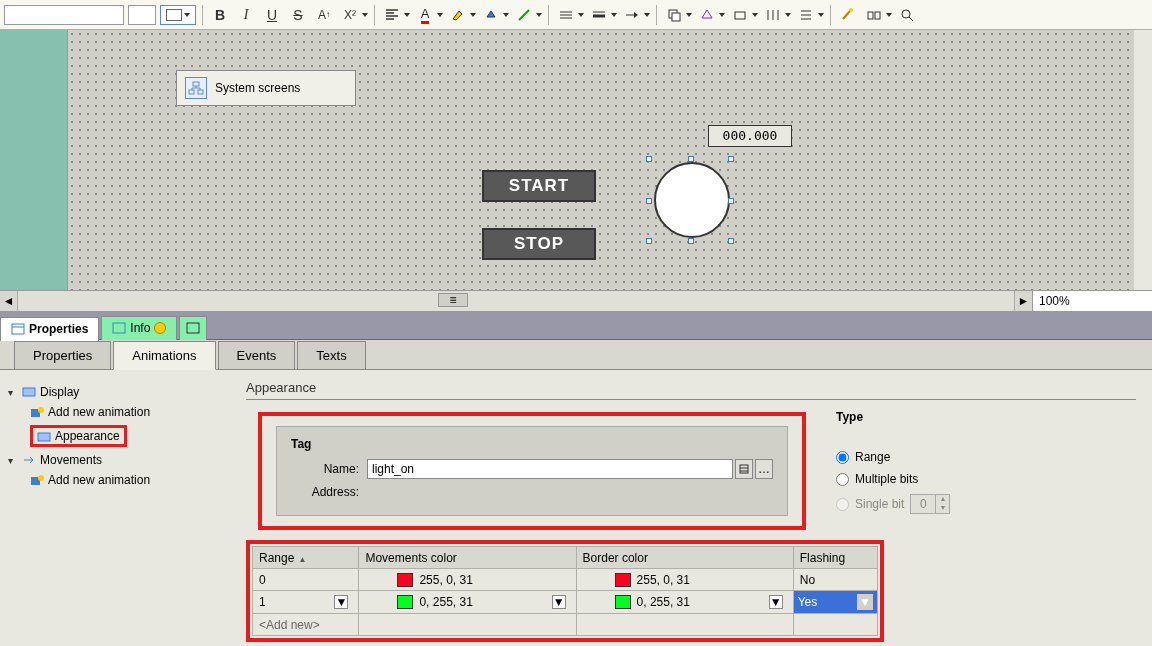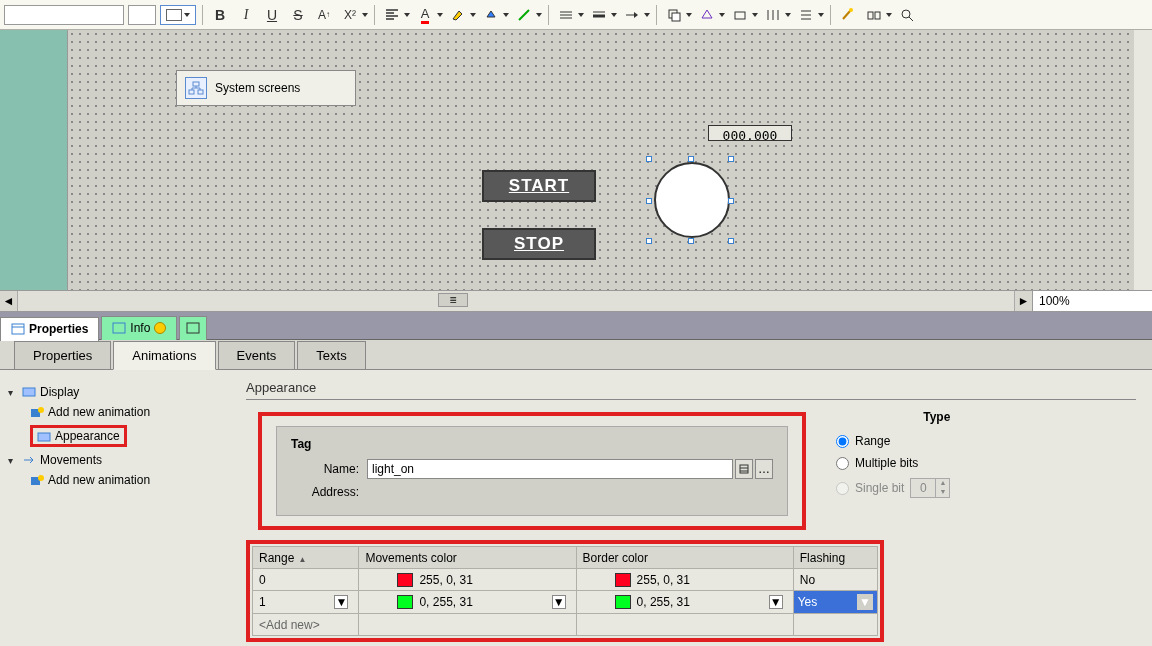--- a/index.html
+++ b/index.html
@@ -25,23 +25,23 @@
 
 
 .canvas-area { height: 260px; display: flex; position: relative; }
 .teal-strip { width: 68px; background: #88c0b0; border-right: 1px solid #999; }
 .canvas { flex: 1; background-color: #d0d0c8; background-image: radial-gradient(#888 0.8px, transparent 0.8px); background-size: 8px 8px; position: relative; }
 .canvas-right { width: 18px; background: #e8e8e0; }
 
 .system-screens-btn { position: absolute; left: 108px; top: 40px; width: 180px; height: 36px; background: #f0f0e8; border: 1px solid #888; display: flex; align-items: center; padding: 0 8px; gap: 8px; }
 .system-screens-btn .icon-box { width: 22px; height: 22px; border: 1px solid #5a8ad0; background: #e8f0ff; display: flex; align-items: center; justify-content: center; }
 
-.numeric-field { position: absolute; left: 640px; top: 95px; width: 84px; height: 16px; background: #e8e8e0; border: 1px solid #333; text-align: center; line-height: 20px; font-family: monospace; font-size: 13px; }
-
-.btn-dark { position: absolute; width: 114px; height: 32px; background: #585858; border: 2px solid #333; color: #fff; font-weight: bold; font-size: 17px; display: flex; align-items: center; justify-content: center; letter-spacing: 1px; text-decoration: underline; }
+.numeric-field { position: absolute; left: 640px; top: 95px; width: 84px; height: 22px; background: #e8e8e0; border: 1px solid #333; text-align: center; line-height: 20px; font-family: monospace; font-size: 13px; }
+
+.btn-dark { position: absolute; width: 114px; height: 32px; background: #585858; border: 2px solid #333; color: #fff; font-weight: bold; font-size: 17px; display: flex; align-items: center; justify-content: center; letter-spacing: 1px; }
 .start-btn { left: 414px; top: 140px; }
 .stop-btn { left: 414px; top: 198px; }
 
 .circle { position: absolute; left: 586px; top: 132px; width: 76px; height: 76px; border-radius: 50%; background: #fff; border: 2px solid #333; }
 .handle { position: absolute; width: 6px; height: 6px; background: #fff; border: 1px solid #3a80d0; }
 .h-tl { left: 578px; top: 126px; } .h-tm { left: 620px; top: 126px; } .h-tr { left: 660px; top: 126px; }
 .h-ml { left: 578px; top: 168px; } .h-mr { left: 660px; top: 168px; }
 .h-bl { left: 578px; top: 208px; } .h-bm { left: 620px; top: 208px; } .h-br { left: 660px; top: 208px; }
 
 
@@ -83,21 +83,21 @@
 
 .tag-box { border: 4px solid #e02020; padding: 10px 14px; width: 548px; position: relative; }
 .tag-box .inner { background: #d0d0c8; border: 1px solid #aaa; padding: 10px 14px; }
 .tag-box .title { font-weight: bold; margin-bottom: 8px; }
 .tag-row { display: flex; align-items: center; margin-bottom: 6px; }
 .tag-row label { width: 76px; text-align: right; padding-right: 8px; }
 .tag-row input { flex: 1; height: 20px; border: 1px solid #888; padding: 0 4px; background: #fff; }
 .tag-row .browse { width: 18px; height: 20px; border: 1px solid #888; background: #e0e0d8; margin-left: 2px; display:flex;align-items:center;justify-content:center; }
 
 .type-box { position: absolute; left: 606px; top: 40px; }
-.type-box .title { font-weight: bold; margin-bottom: 10px; text-align: right; }
+.type-box .title { font-weight: bold; margin-bottom: 26px; }
 .type-box .opt { display: flex; align-items: center; gap: 6px; margin-bottom: 8px; }
 .type-box .opt.dis { color: #888; }
 .type-box .spin { display: inline-flex; border: 1px solid #aaa; background: #e0e0d8; }
 .type-box .spin input { width: 24px; border: none; text-align: center; background: transparent; color: #888; }
 .type-box .spin .arrows { width: 14px; display: flex; flex-direction: column; }
 .type-box .spin .arrows span { height: 9px; font-size: 7px; text-align: center; border-left: 1px solid #aaa; }
 
 .table-box { border: 4px solid #e02020; margin-top: 10px; width: 638px; padding: 2px; }
 .grid { width: 100%; border-collapse: collapse; }
 .grid th, .grid td { border: 1px solid #b0b0a8; padding: 3px 6px; text-align: left; background: #e8e8e0; height: 22px; }

